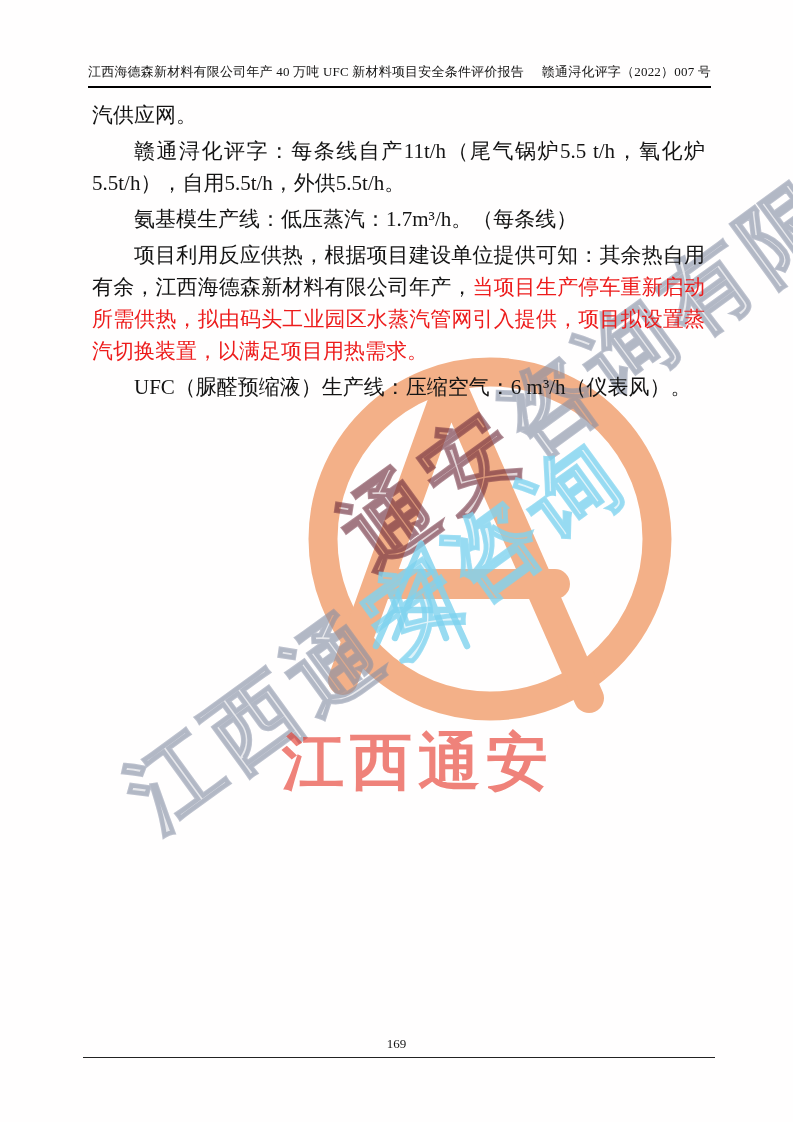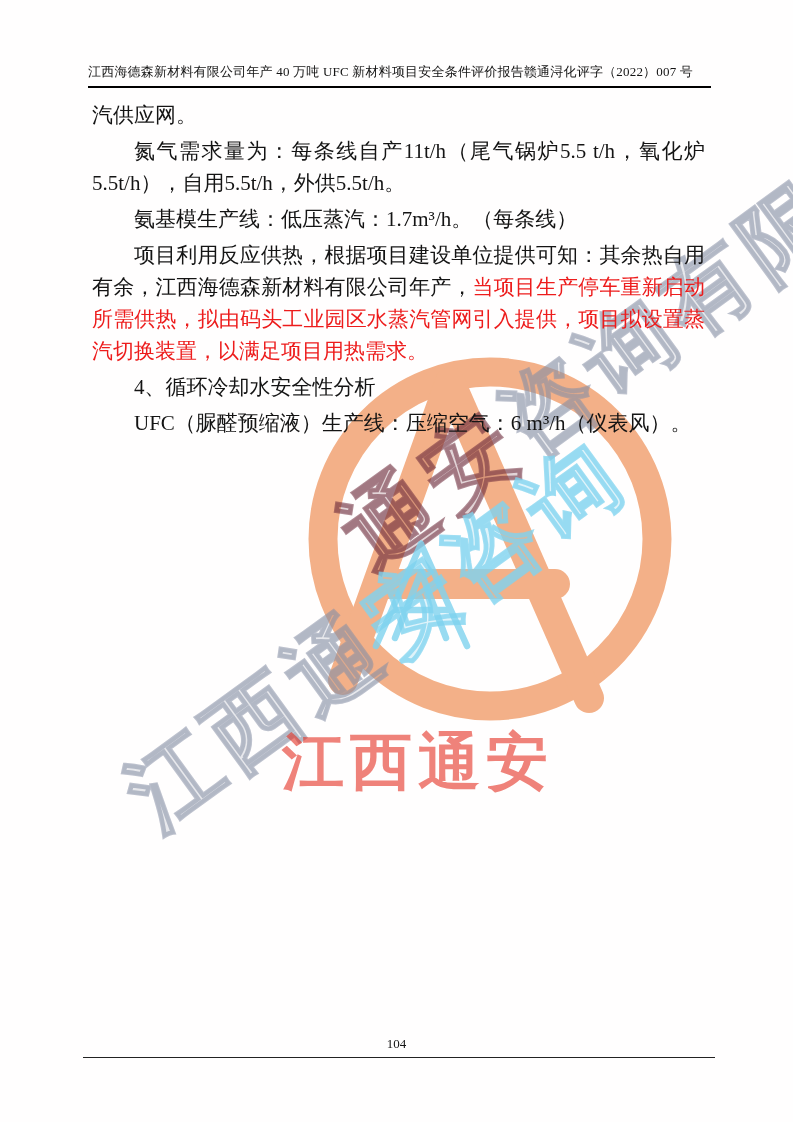--- a/index.html
+++ b/index.html
@@ -4,21 +4,21 @@
 <style>
   html,body{margin:0;padding:0;background:#ffffff;}
   .page{
     position:relative;width:793px;height:1122px;background:#fffefe;
     font-family:"Liberation Serif","DejaVu Serif",serif;color:#141414;
     overflow:hidden;
   }
   
   .header{
     position:absolute;left:88px;right:82px;top:63px;
-    display:flex;align-items:flex-end;
+    display:flex;justify-content:space-between;align-items:flex-end;
     font-size:13px;letter-spacing:.2px;
     border-bottom:2px solid #000;padding-bottom:5px;white-space:nowrap;
   }
   
   .content{
     position:absolute;left:88px;right:84px;top:95px;z-index:2;
     font-size:21px;line-height:32px;text-align:justify;
   }
   .content p{margin:4px;}
   .content p.indent{text-indent:2em;}
@@ -77,23 +77,22 @@
     <div class="wm-red-text">江西通安</div>
   </div>
 
   <div class="header">
     <span>江西海德森新材料有限公司年产 40 万吨 UFC 新材料项目安全条件评价报告</span>
     <span>赣通浔化评字（2022）007 号</span>
   </div>
 
   <div class="content">
     <p><span>汽供应网。</span></p>
-    <p class="indent"><span>氮气需求量为：每条线自产11t/h（尾气锅炉5.5 t/h，氧化炉5.5t/h），自用5.5t/h，外供5.5t/h。</span></p>
+    <p class="indent"><span>赣通浔化评字：每条线自产11t/h（尾气锅炉5.5 t/h，氧化炉5.5t/h），自用5.5t/h，外供5.5t/h。</span></p>
     <p class="indent"><span>氨基模生产线：低压蒸汽：1.7m³/h。（每条线）</span></p>
     <p class="indent"><span>项目利用反应供热，根据项目建设单位提供可知：其余热自用有余，江西海德森新材料有限公司年产，</span><span class="red">当项目生产停车重新启动所需供热，拟由码头工业园区水蒸汽管网引入提供，项目拟设置蒸汽切换装置，以满足项目用热需求。</span></p>
-    <p class="indent"><span>4、循环冷却水安全性分析</span></p>
     <p class="indent"><span>UFC（脲醛预缩液）生产线：压缩空气：6 m³/h（仪表风）。</span></p>
   </div>
 
-  <div class="pageno">104</div>
+  <div class="pageno">169</div>
   <div class="footer-rule"></div>
 
 </div>
 
 </body></html>

